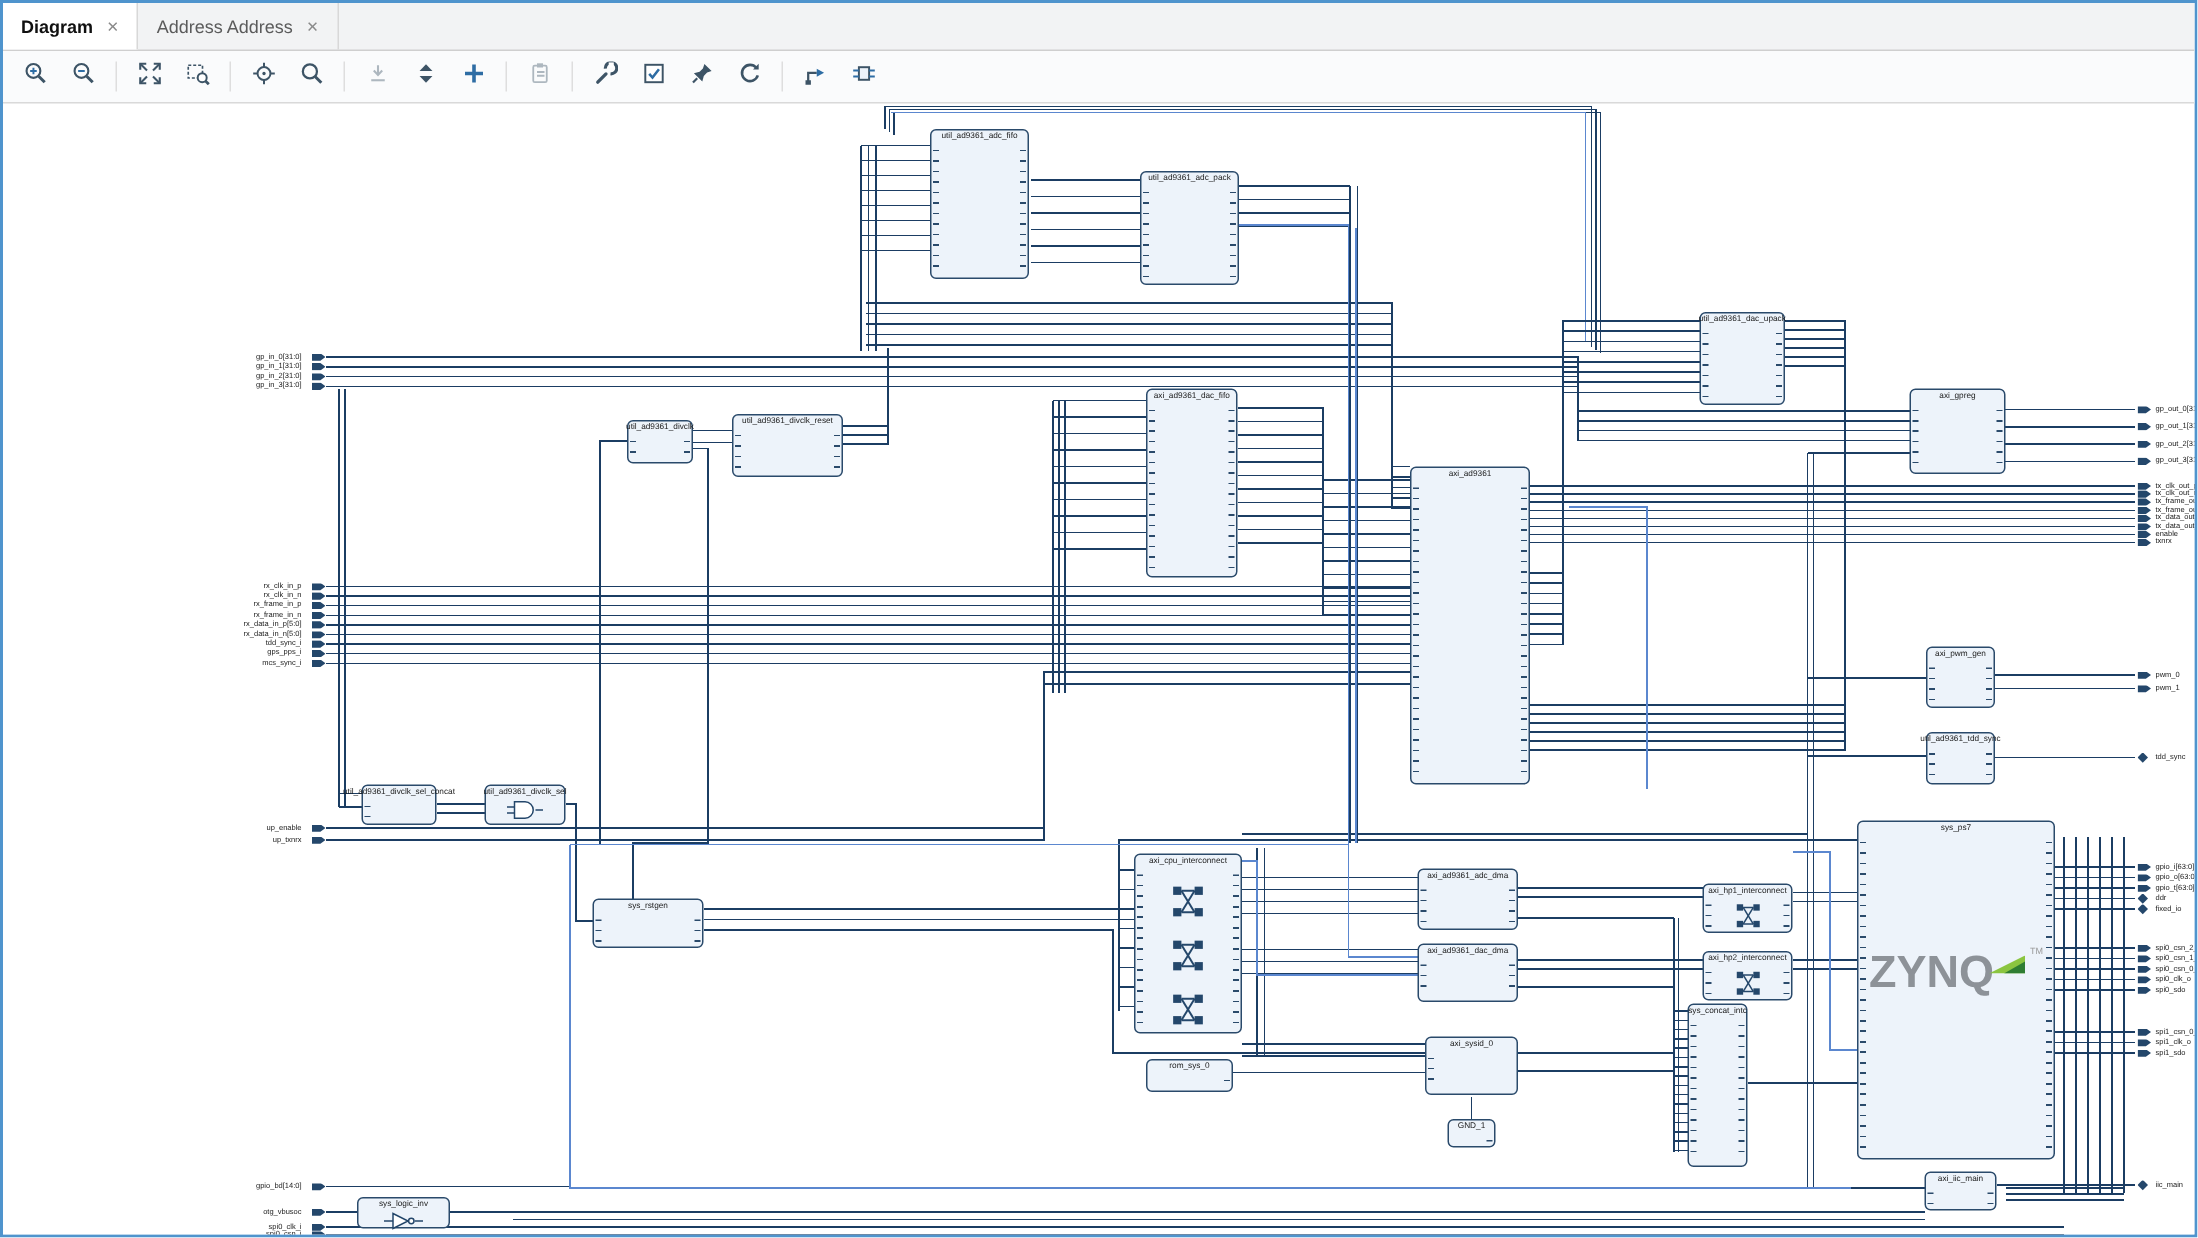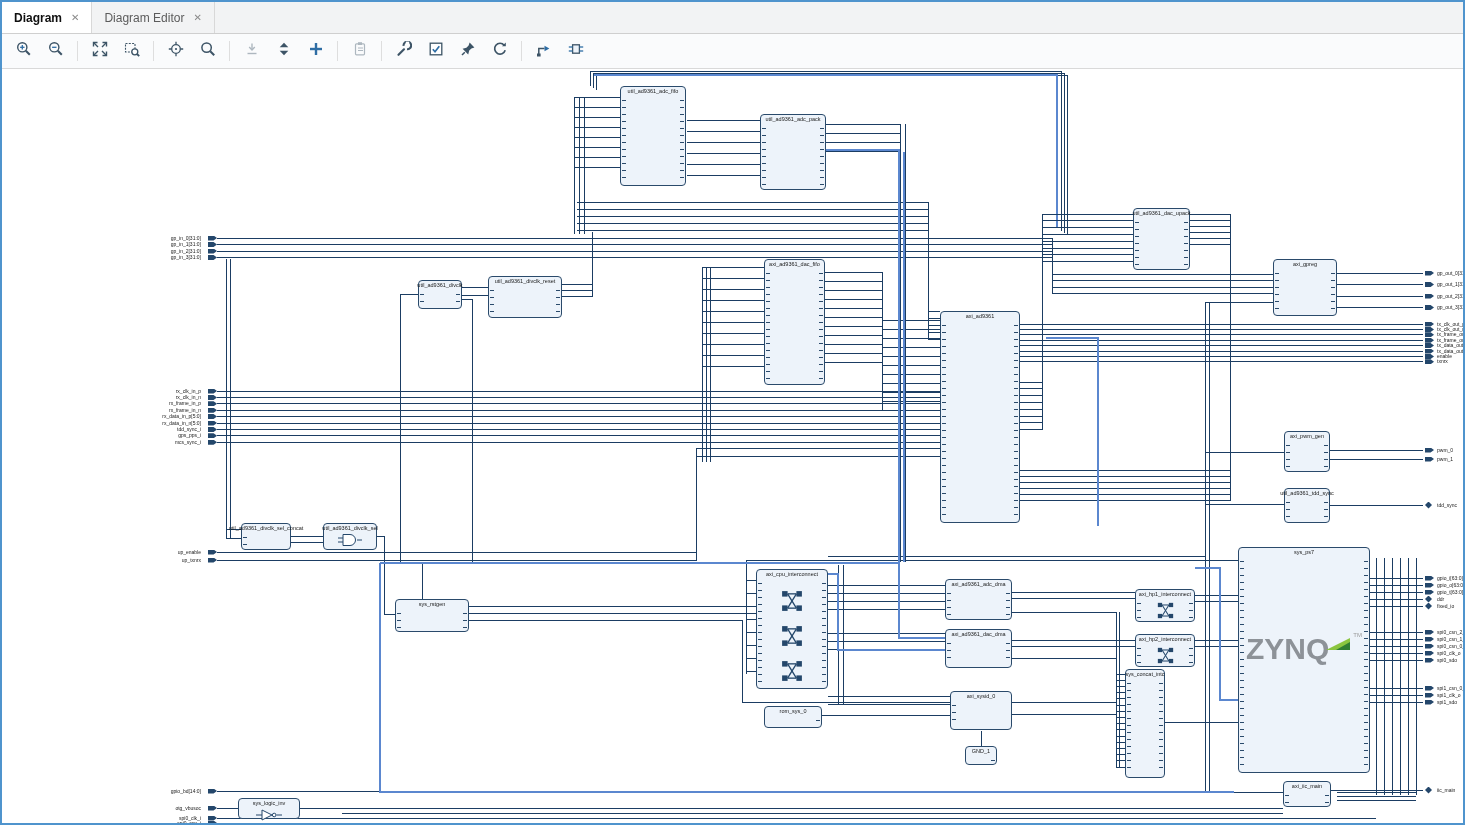--- a/index.html
+++ b/index.html
@@ -39,21 +39,21 @@
 <body>
 
 <div class="window">
 
   <div class="tabbar">
     <div class="tab active">
       <span>Diagram</span>
       <span class="close">✕</span>
     </div>
     <div class="tab">
-      <span>Diagram Editor</span>
+      <span>Address Address</span>
       <span class="close">✕</span>
     </div>
   </div>
 
   <div class="toolbar" id="toolbar">
       <div class="tbtn">
         <span><svg viewBox="0 0 16 16">
             <circle cx="6.3" cy="6.3" r="4.6" fill="none" stroke="#3d5466" stroke-width="1.4"></circle>
             <line x1="9.8" y1="9.8" x2="13.8" y2="13.8" stroke="#3d5466" stroke-width="2"></line>
             <line x1="4.1" y1="6.3" x2="8.5" y2="6.3" stroke="#2e6da4" stroke-width="1.3"></line>

